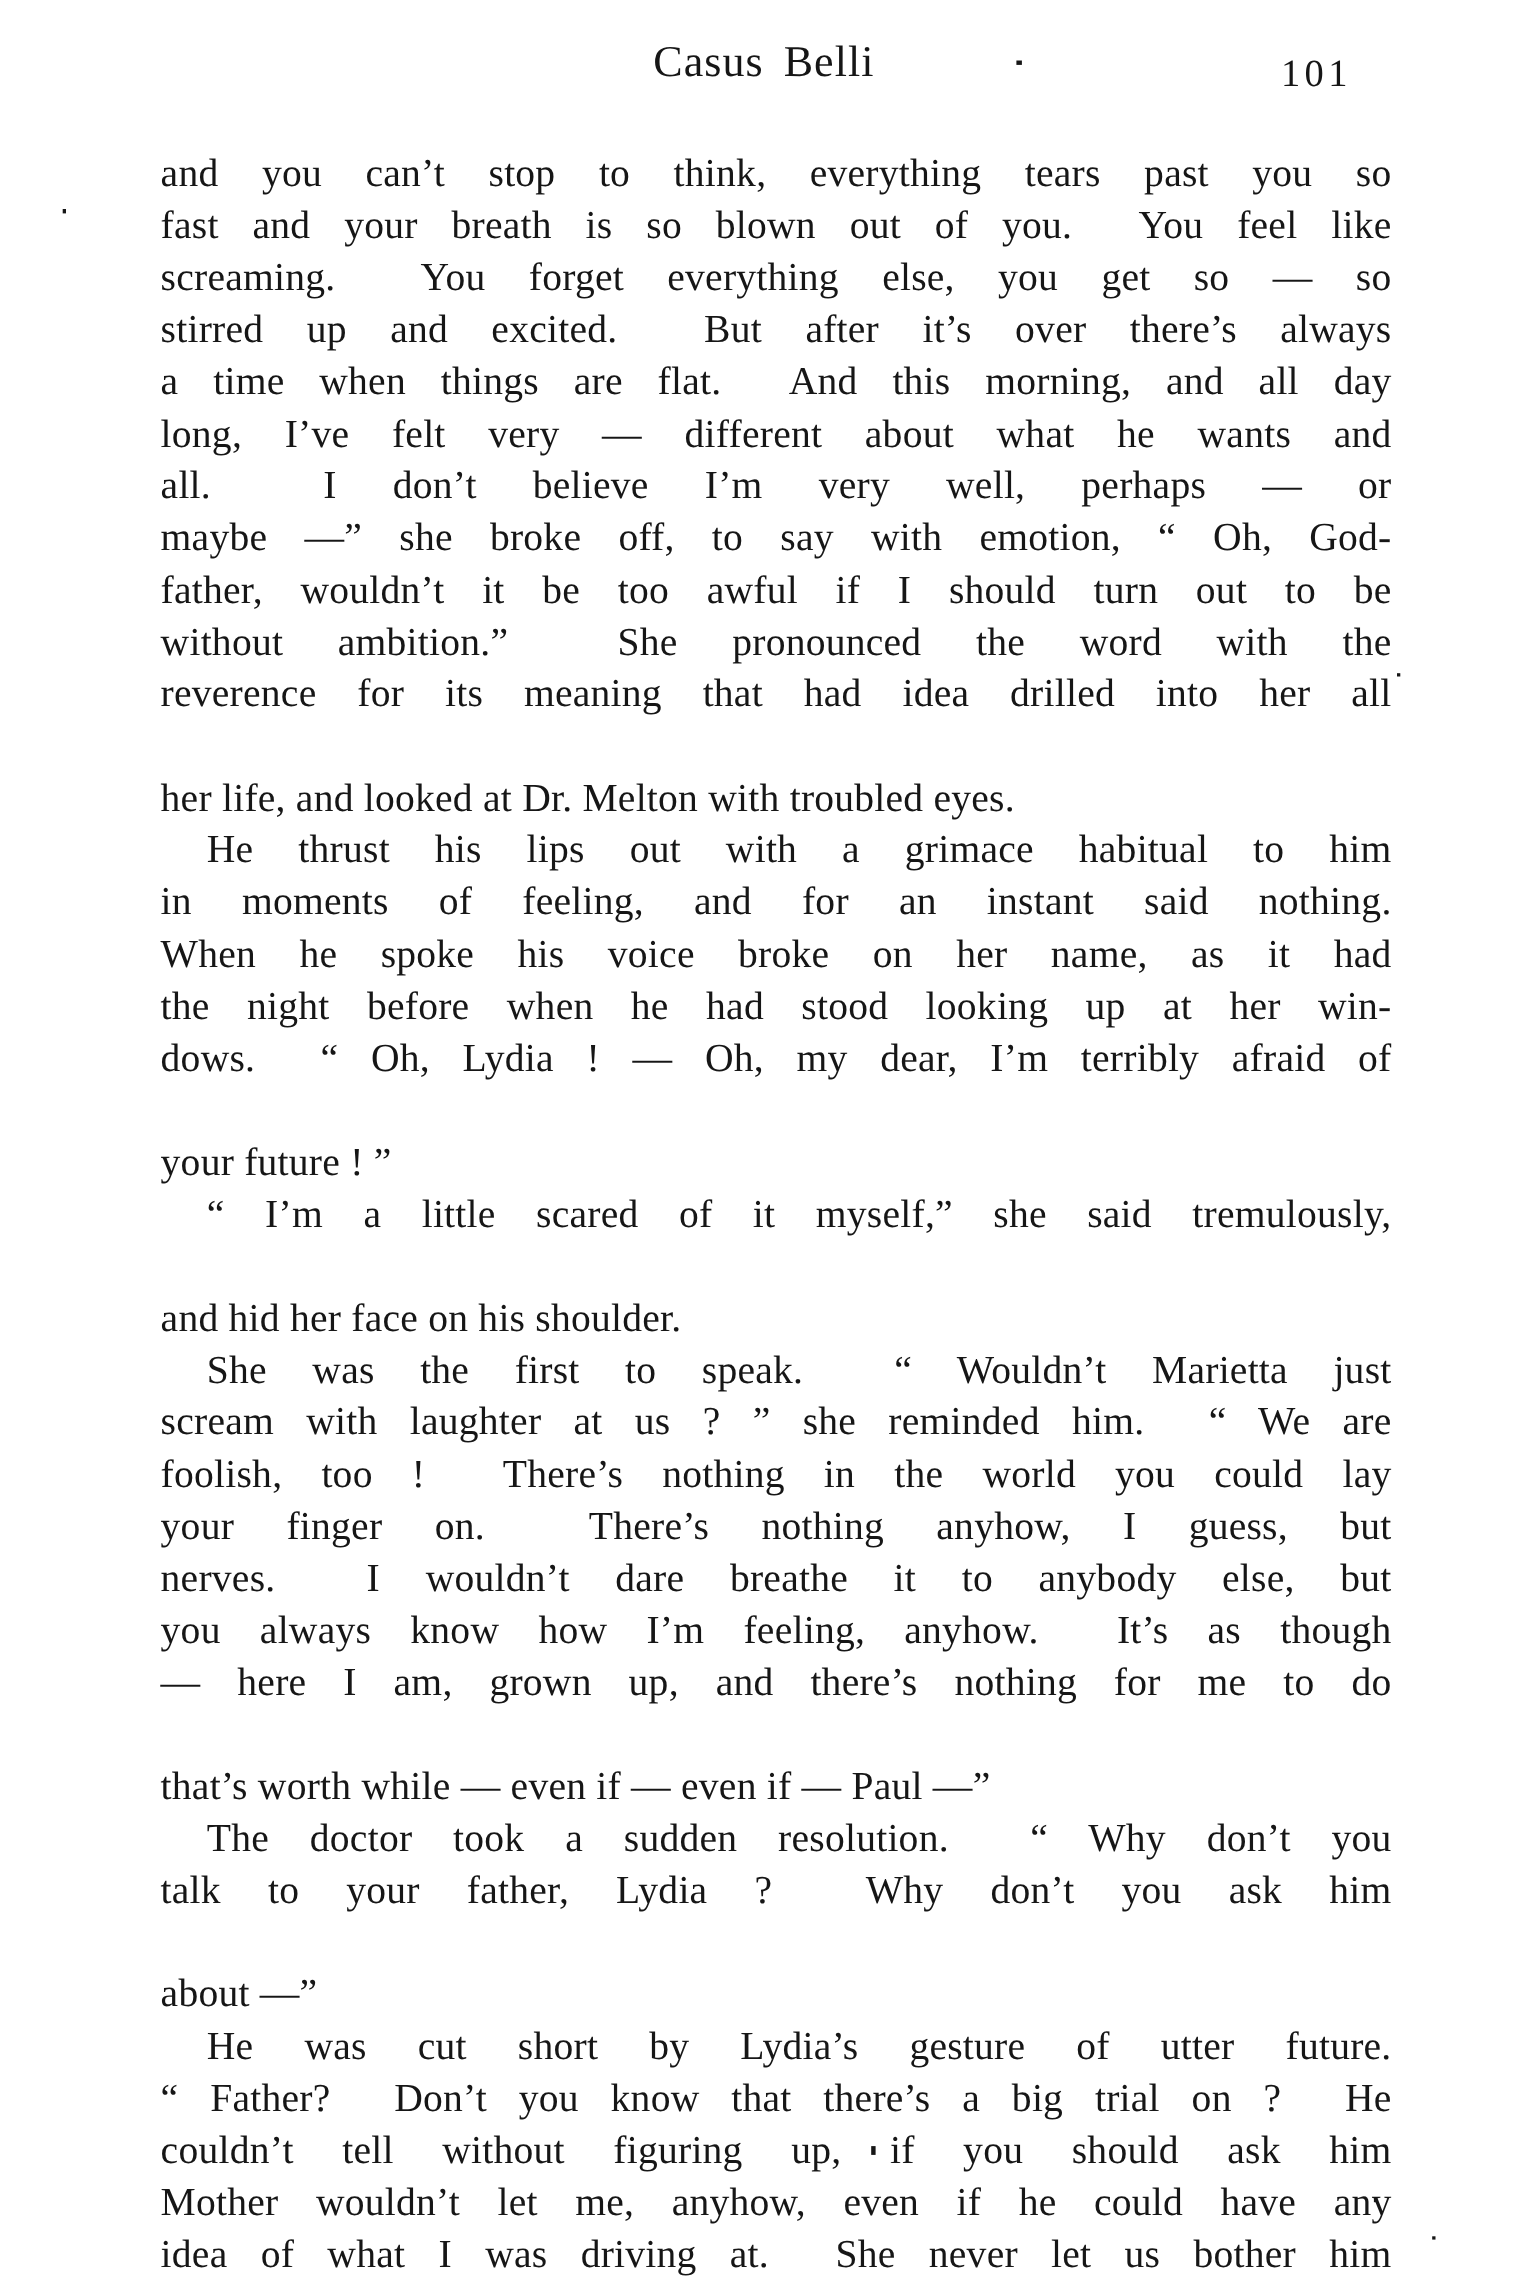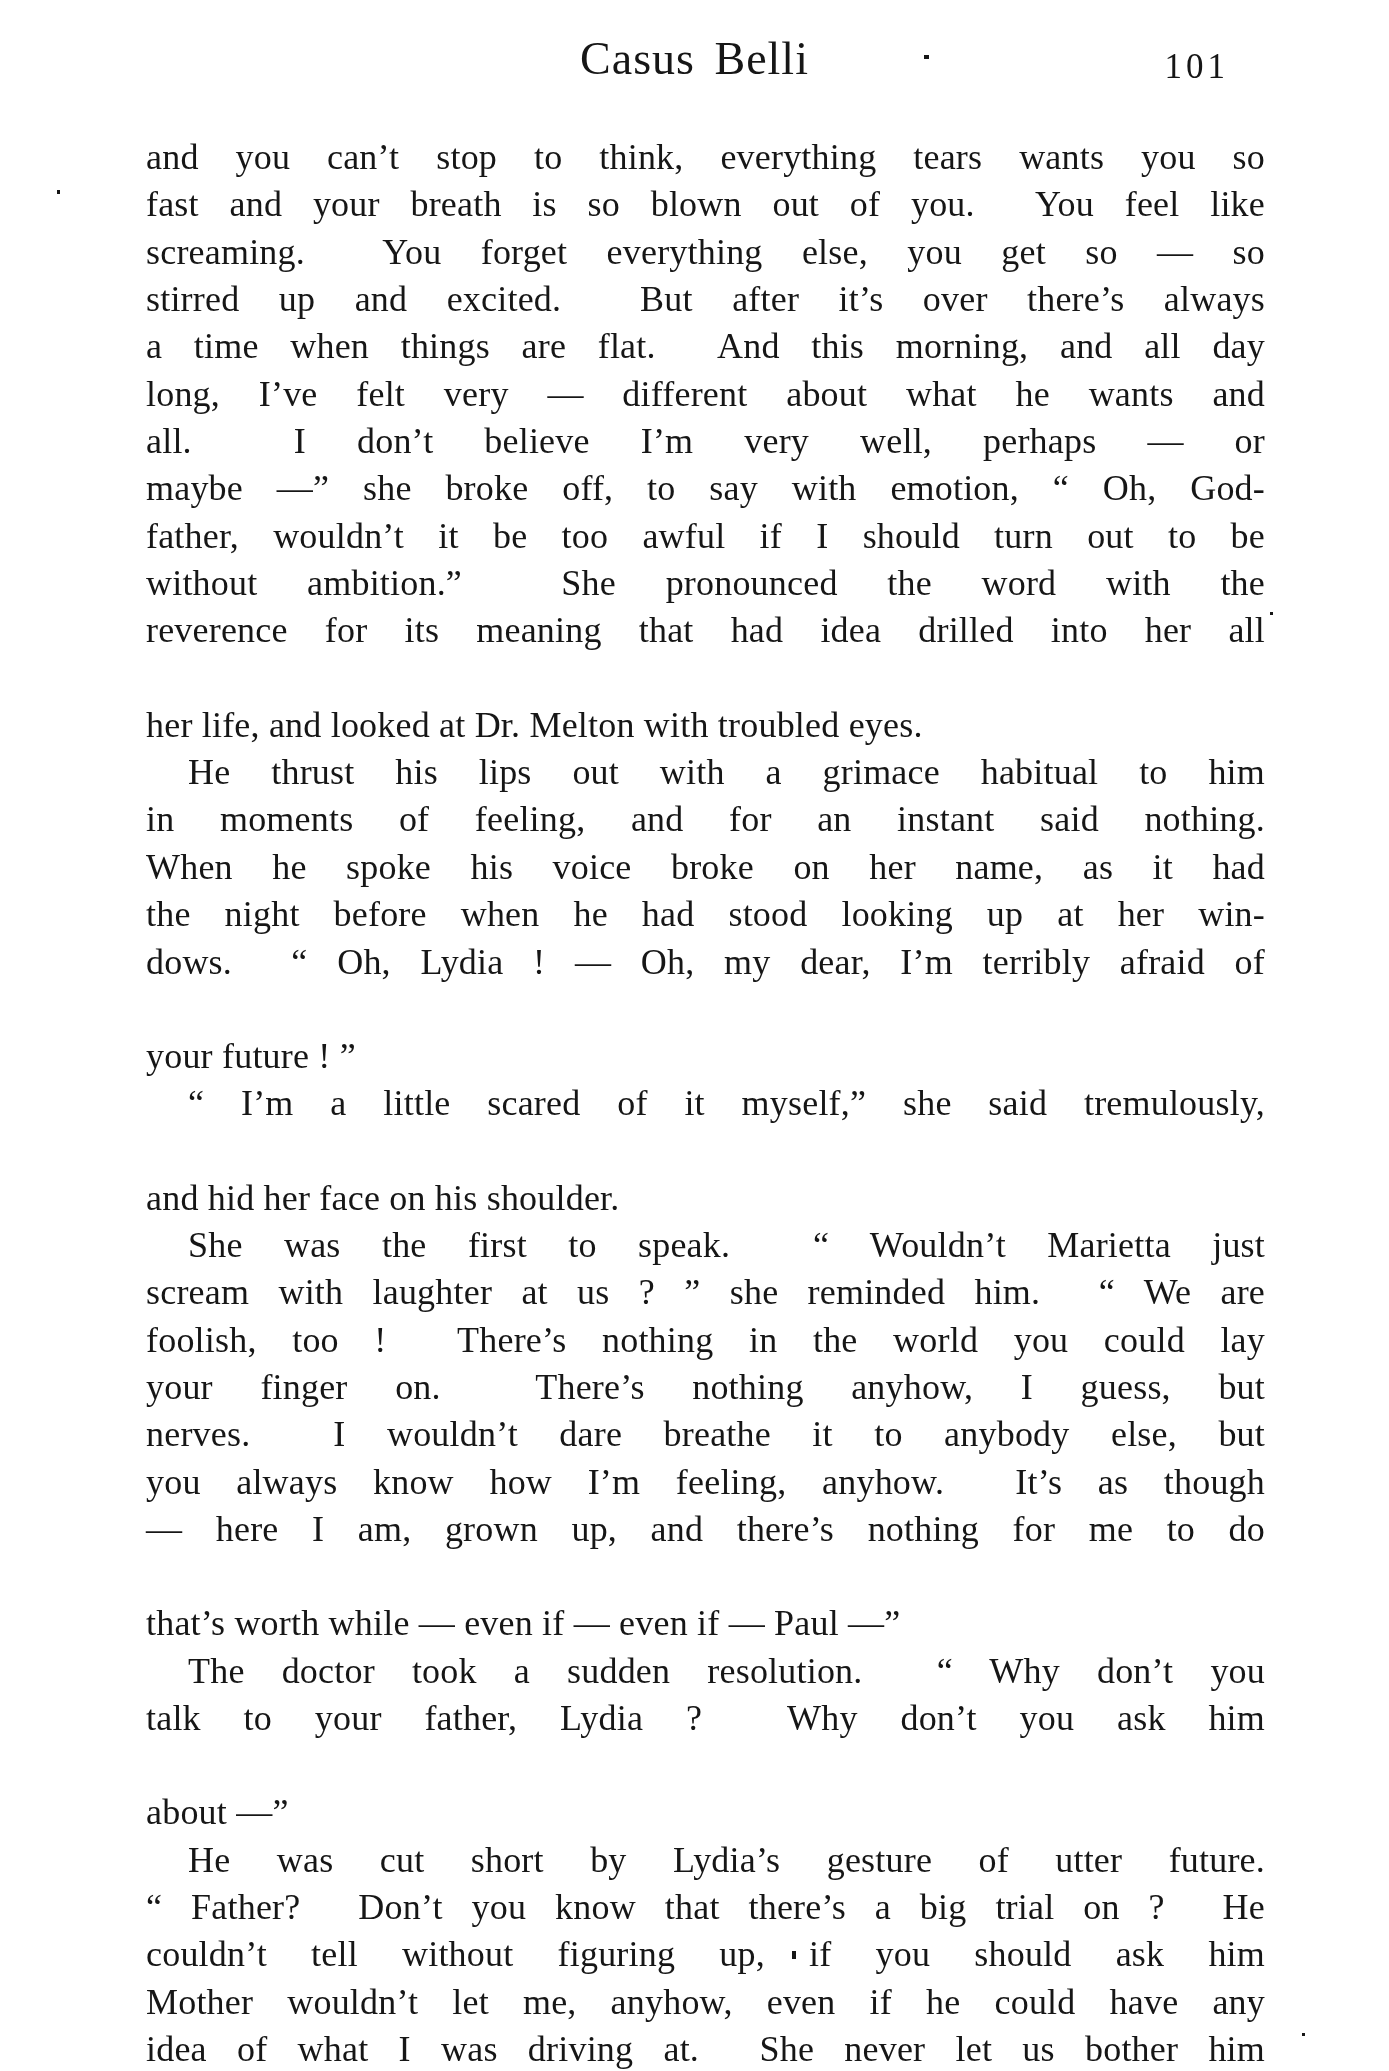--- a/index.html
+++ b/index.html
@@ -16,21 +16,21 @@
   .page{
     position:relative;
     width:1389px;height:2071px;
     background:var(--bg);
     overflow:hidden;
   }
   .running-header{position:absolute;left:0;top:0;width:100%;height:110px;}
   .title{
     position:absolute;left:0;right:0;top:34px;
     text-align:center;
-    font-size:46px;line-height:1.1;
+    font-size:40px;line-height:1.1;
     word-spacing:7px;
     letter-spacing:1px;
   }
   .pagenum{
     position:absolute;top:48px;right:160px;
     font-size:35px;line-height:1.1;
     letter-spacing:4px;
     text-align:right;
   }
   .text-block{
@@ -61,21 +61,21 @@
 </style>
 </head>
 <body>
 
 <div class="page">
   <header class="running-header">
     <div class="title">Casus Belli</div>
     <div class="pagenum">101</div>
   </header>
   <main class="text-block">
-      <div class="line"><span>and you can’t stop to think, everything tears wants you so</span></div>
+      <div class="line"><span>and you can’t stop to think, everything tears past you so</span></div>
       <div class="line"><span>fast and your breath is so blown out of you.&nbsp; You feel like</span></div>
       <div class="line"><span>screaming.&nbsp; You forget everything else, you get so — so</span></div>
       <div class="line"><span>stirred up and excited.&nbsp; But after it’s over there’s always</span></div>
       <div class="line"><span>a time when things are flat.&nbsp; And this morning, and all day</span></div>
       <div class="line"><span>long, I’ve felt very — different about what he wants and</span></div>
       <div class="line"><span>all.&nbsp; I don’t believe I’m very well, perhaps — or</span></div>
       <div class="line"><span>maybe —” she broke off, to say with emotion, “ Oh, God-</span></div>
       <div class="line"><span>father, wouldn’t it be too awful if I should turn out to be</span></div>
       <div class="line"><span>without ambition.”&nbsp; She pronounced the word with the</span></div>
       <div class="line"><span>reverence for its meaning that had idea drilled into her all</span></div>

